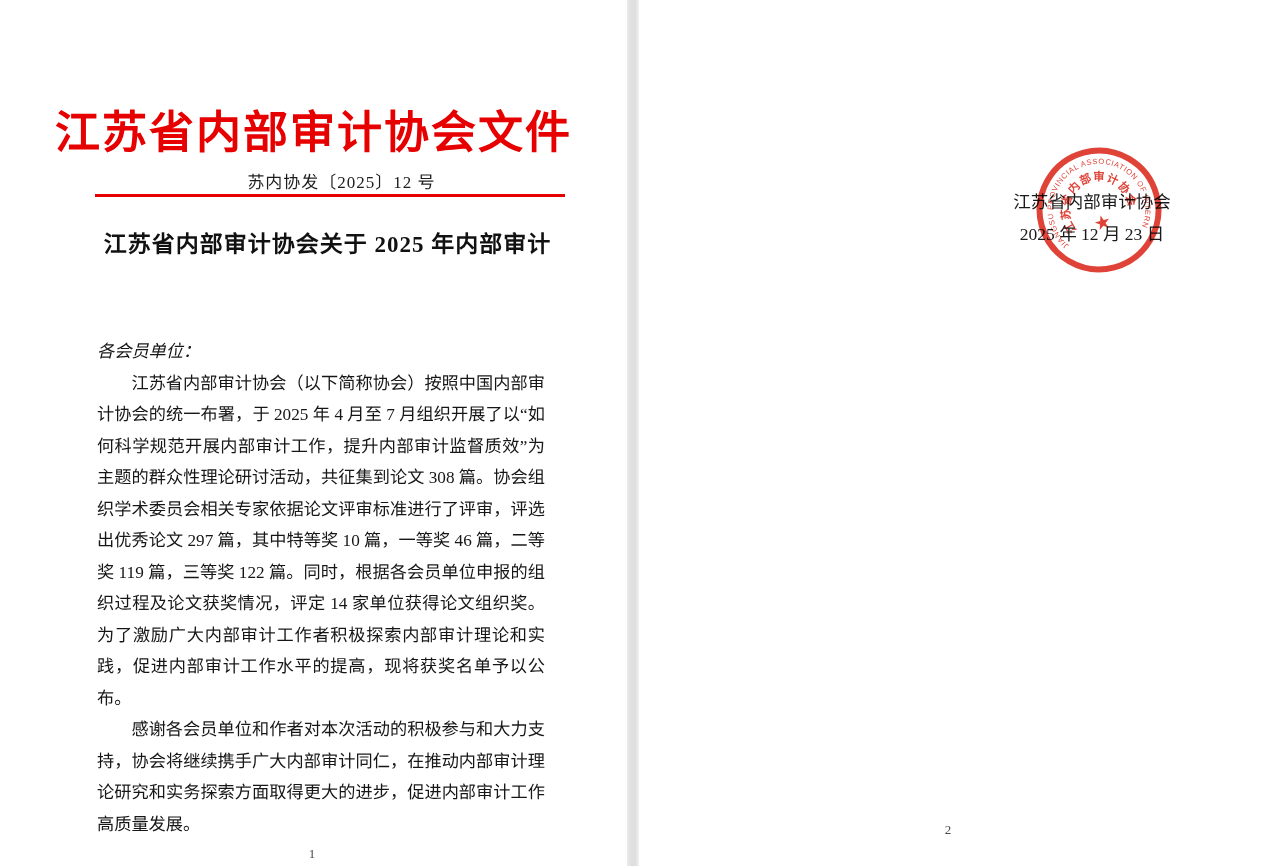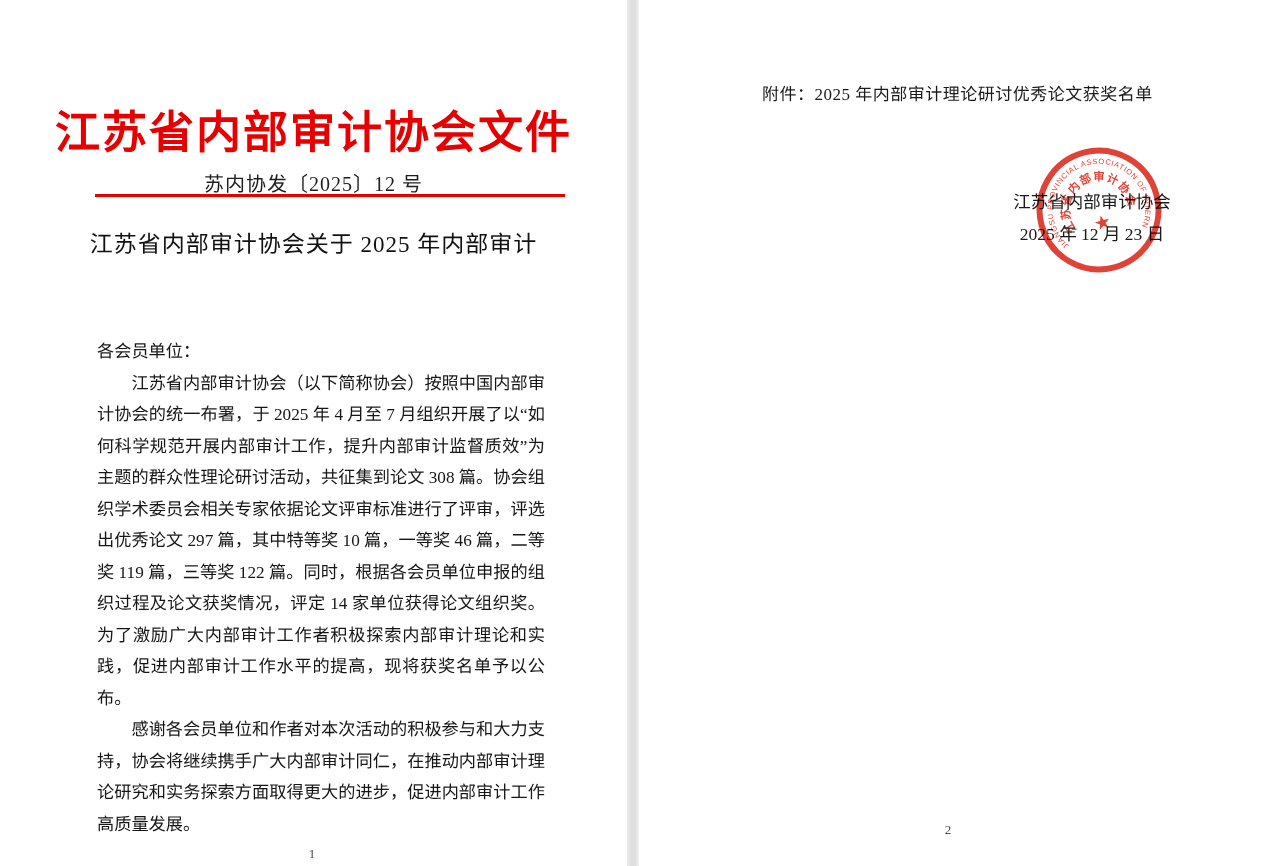--- a/index.html
+++ b/index.html
@@ -17,37 +17,37 @@
     background:linear-gradient(to right,#ececec,#dfdfdf 35%,#dfdfdf 70%,#f2f2f2);
   }
   
   .red-header{
     position:absolute;top:72px;left:0;width:100%;
     text-align:center;color:#e60000;font-size:45px;font-weight:700;
     letter-spacing:2px;white-space:nowrap;
   }
   .doc-number{
     position:absolute;top:144px;left:0;width:100%;
-    text-align:center;font-size:20px;color:#1d1d1d;letter-spacing:1px;
+    text-align:center;font-size:17px;color:#1d1d1d;letter-spacing:1px;padding-left:28px;
   }
   .red-rule{
     position:absolute;top:170px;left:95px;width:470px;height:3px;
     background:#e60000;
   }
   .doc-title{
-    position:absolute;top:203px;left:0;width:100%;
-    text-align:center;font-weight:400;font-size:23px;line-height:36px;
+    position:absolute;top:203px;left:14px;width:100%;
+    text-align:center;font-weight:700;font-size:23px;line-height:36px;
     color:#111;letter-spacing:1px;
   }
   .doc-body{
     position:absolute;top:312px;left:97px;width:448px;
     font-size:17.2px;line-height:31.5px;text-align:justify;
     color:#161616;
   }
-  .salutation{margin:0;}
+  .salutation{margin:0;font-style:italic;}
   .body-par{margin:0;text-indent:2em;}
   .page-num{
     position:absolute;top:822px;width:18px;text-align:center;
     font-size:13px;color:#4a4a4a;
   }
   .page-num-1{left:303px;}
   .page-num-2{left:300px;}
   
   .attachment-line{
     position:absolute;top:80px;left:123px;
@@ -80,21 +80,20 @@
         <p class="body-par">江苏省内部审计协会（以下简称协会）按照中国内部审计协会的统一布署，于 2025 年 4 月至 7 月组织开展了以“如何科学规范开展内部审计工作，提升内部审计监督质效”为主题的群众性理论研讨活动，共征集到论文 308 篇。协会组织学术委员会相关专家依据论文评审标准进行了评审，评选出优秀论文 297 篇，其中特等奖 10 篇，一等奖 46 篇，二等奖 119 篇，三等奖 122 篇。同时，根据各会员单位申报的组织过程及论文获奖情况，评定 14 家单位获得论文组织奖。为了激励广大内部审计工作者积极探索内部审计理论和实践，促进内部审计工作水平的提高，现将获奖名单予以公布。</p>
         <p class="body-par">感谢各会员单位和作者对本次活动的积极参与和大力支持，协会将继续携手广大内部审计同仁，在推动内部审计理论研究和实务探索方面取得更大的进步，促进内部审计工作高质量发展。</p>
       </div>
   </div>
   <div class="page-num page-num-1">1</div>
 </div>
 
 <div class="page-divider"></div>
 
 <div class="page page-right">
-  <div class="attachment-line">附件：2025 年内部审计理论研讨优秀论文获奖名单</div>
 
   <div class="signature">
     <div>江苏省内部审计协会</div>
     <div>2025 年 12 月 23 日</div>
   </div>
 
   <div class="seal-wrap">
     <svg viewBox="0 0 200 200">
       <defs>
         <path id="ringPath" d="M 42.7 140.2 A 70 70 0 1 1 157.3 140.2" fill="none"></path>

